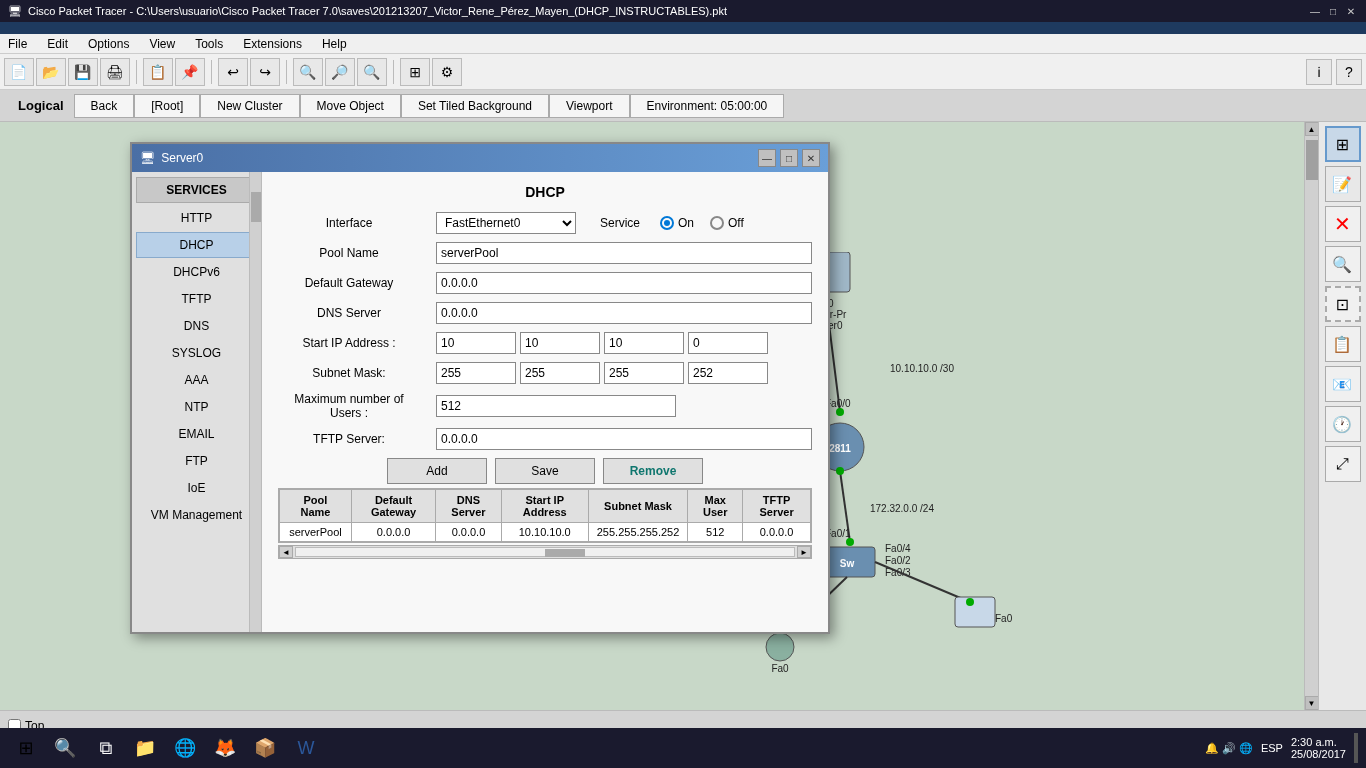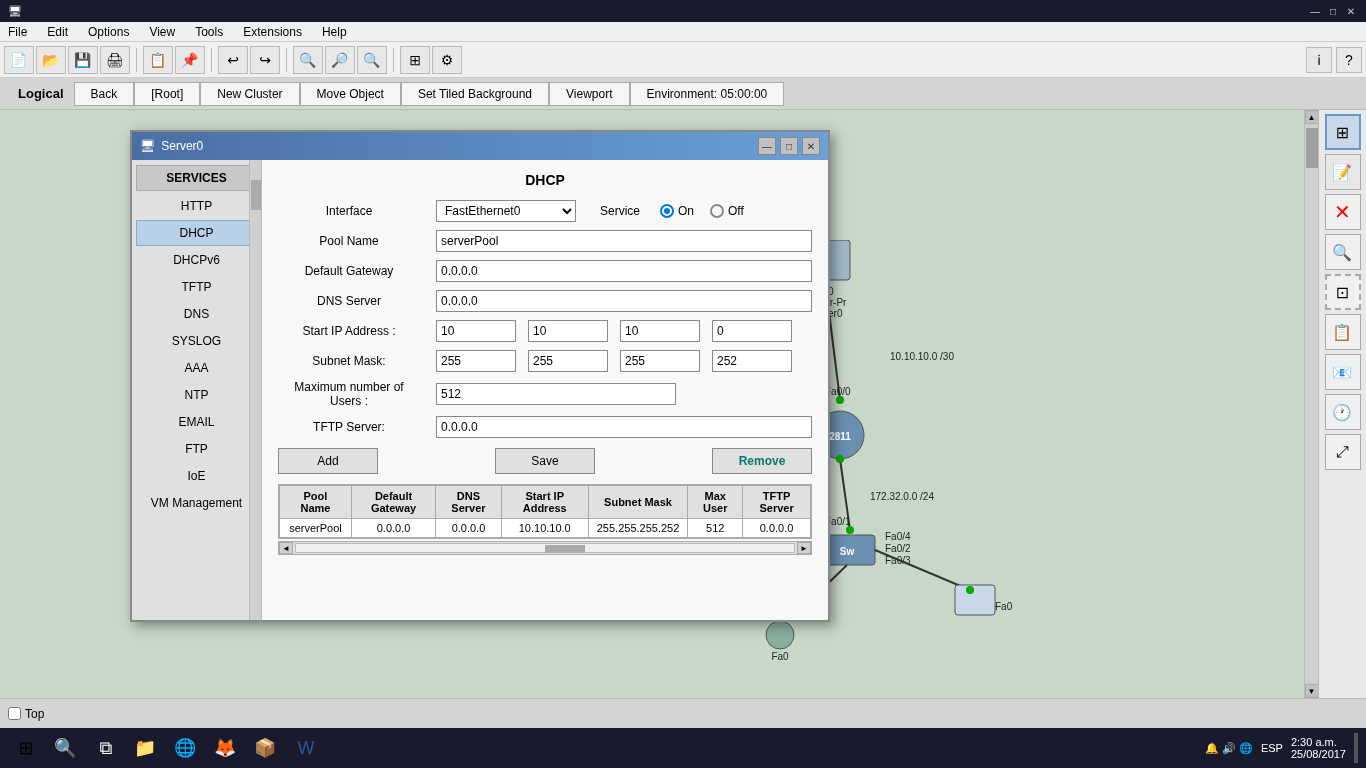--- a/index.html
+++ b/index.html
@@ -22,20 +22,21 @@
     
     .menu-bar {
       background: #f0f0f0;
       height: 20px;
       display: flex;
       align-items: center;
       padding: 0 4px;
       gap: 12px;
       font-size: 12px;
       border-bottom: 1px solid #ccc;
+      margin-top: 12px;
     }
     .menu-item { cursor: pointer; padding: 0 4px; }
 
     
     .toolbar {
       background: #f0f0f0;
       height: 36px;
       display: flex;
       align-items: center;
       padding: 0 4px;
@@ -274,37 +275,37 @@
     .radio-dot {
       width: 6px;
       height: 6px;
       border-radius: 50%;
       background: #0078d7;
     }
 
     
     .ip-fields {
       display: flex;
-      gap: 12px;
+      gap: 4px;
     }
     .ip-field {
       width: 80px;
       border: 1px solid #888;
       background: white;
       padding: 2px 4px;
       font-size: 12px;
       height: 22px;
     }
 
     
     .action-buttons {
       display: flex;
       gap: 8px;
-      margin: 10px 0;
-      justify-content: space-between;
+      margin: 2px 0;
+      justify-content: center;
     }
     .action-btn {
       width: 100px;
       height: 26px;
       background: #e0e0e0;
       border: 1px solid #888;
       cursor: pointer;
       font-size: 12px;
       display: flex;
       align-items: center;
@@ -492,20 +493,21 @@
       display: flex;
       overflow: hidden;
     }
   </style>
 </head>
 <body>
 
 <div class="title-bar">
   <div class="title-bar-left">
     <span>🖥</span>
+    <span>Cisco Packet Tracer - C:\Users\usuario\Cisco Packet Tracer 7.0\saves\201213207_Victor_Rene_Pérez_Mayen_(DHCP_INSTRUCTABLES).pkt</span>
   </div>
   <div class="dialog-controls">
     <div class="title-bar-btn">—</div>
     <div class="title-bar-btn">□</div>
     <div class="title-bar-btn">✕</div>
   </div>
 </div>
 
 <div class="menu-bar">
   <span class="menu-item">File</span>

